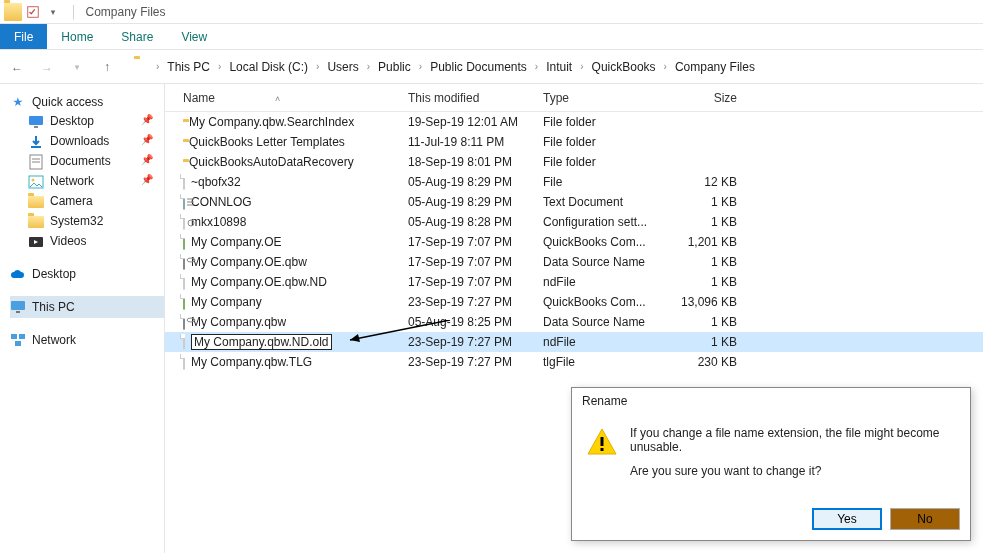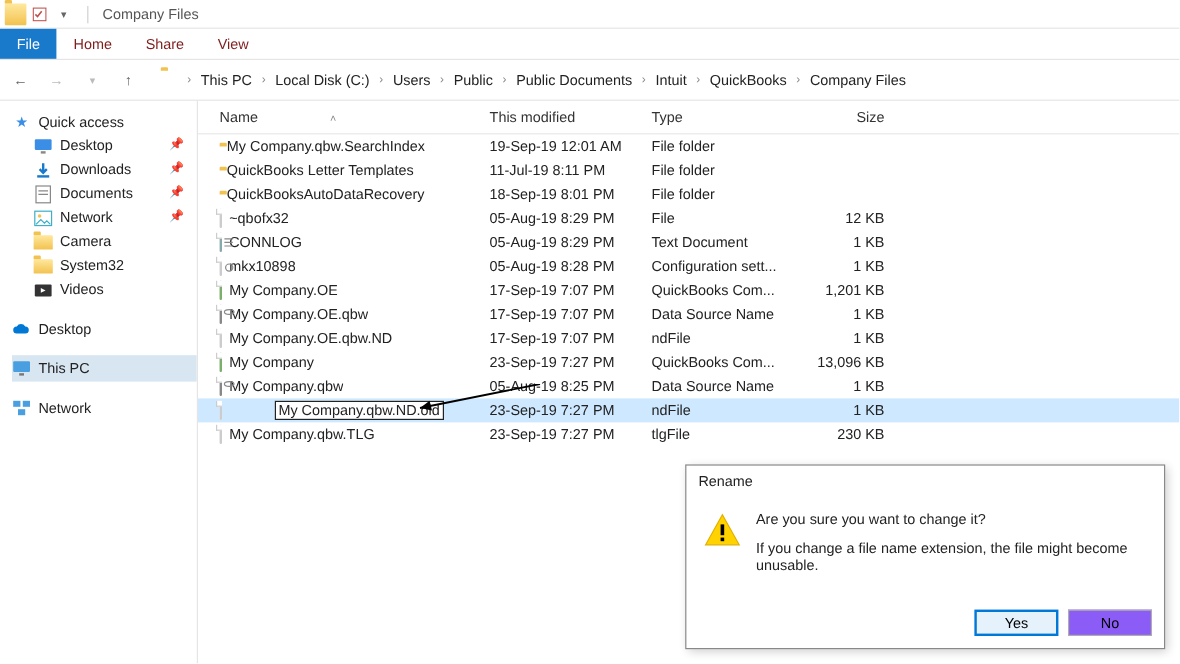--- a/index.html
+++ b/index.html
@@ -3,21 +3,21 @@
 <meta charset="utf-8">
 <style>
 * { margin: 0; padding: 0; box-sizing: border-box; font-family: 'Segoe UI', Tahoma, sans-serif; font-size: 12px; }
 body { background: #fff; width: 983px; height: 553px; overflow: hidden; position: relative; }
 .titlebar { height: 24px; display: flex; align-items: center; border-bottom: 1px solid #e5e5e5; padding: 0 4px; gap: 4px; }
 .titlebar .qat { display: flex; gap: 2px; }
 .titlebar .qat span { width: 18px; height: 18px; display: flex; align-items: center; justify-content: center; }
 .titlebar .sep { color: #ccc; margin: 0 4px; }
 .titlebar .title { color: #555; }
 .ribbon-tabs { height: 26px; display: flex; align-items: stretch; border-bottom: 1px solid #e5e5e5; }
-.ribbon-tabs .tab { padding: 0 14px; display: flex; align-items: center; color: #7f1d1d; cursor: default; }
+.ribbon-tabs .tab { padding: 0 14px; display: flex; align-items: center; color: #0f766e; cursor: default; }
 .ribbon-tabs .tab.file { background: #1979ca; color: #fff; }
 .nav-row { height: 34px; display: flex; align-items: center; padding: 0 8px; gap: 12px; border-bottom: 1px solid #e5e5e5; }
 .nav-btn { width: 18px; height: 18px; display: flex; align-items: center; justify-content: center; color: #666; }
 .nav-btn.dis { color: #bbb; }
 .breadcrumb { display: flex; align-items: center; gap: 4px; flex: 1; height: 24px; padding: 0 6px; }
 .breadcrumb .fld { width: 18px; height: 16px; }
 .breadcrumb .seg { color: #222; padding: 0 4px; }
 .breadcrumb .ch { color: #888; font-size: 10px; }
 .main { display: flex; height: calc(553px - 24px - 26px - 34px); }
 .sidebar { width: 165px; padding: 8px 0 8px 10px; border-right: 1px solid #e5e5e5; overflow: hidden; }
@@ -34,29 +34,29 @@
 .col-name { width: 225px; }
 .col-date { width: 135px; }
 .col-type { width: 130px; }
 .col-size { width: 80px; text-align: right; padding-right: 16px; }
 .row { display: flex; height: 20px; align-items: center; padding-left: 18px; color: #222; }
 .row.selected { background: #cde8ff; }
 .row .col-name { display: flex; align-items: center; gap: 6px; }
 .file-icon { width: 14px; height: 16px; background: #fff; border: 1px solid #ccc; border-radius: 1px; position: relative; }
 .file-icon::before { content: ''; position: absolute; top: -1px; right: -1px; width: 4px; height: 4px; background: #fff; border-left: 1px solid #ccc; border-bottom: 1px solid #ccc; }
 .fname { white-space: nowrap; overflow: hidden; }
-.fname.editing { border: 1px solid #222; padding: 0 2px; background: #fff; margin-left: 38px; }
+.fname.editing { border: 1px solid #222; padding: 0 2px; background: #fff; }
 .dialog { position: absolute; right: 12px; bottom: 12px; width: 400px; background: #fff; border: 1px solid #888; box-shadow: 2px 2px 8px rgba(0,0,0,0.2); }
 .dialog-title { padding: 6px 10px; color: #222; border-bottom: 0; }
 .dialog-body { display: flex; gap: 12px; padding: 12px 14px; }
 .warn-icon { width: 32px; height: 32px; }
 .dialog-text { flex: 1; }
 .dialog-text p { margin-bottom: 10px; color: #222; font-size: 12px; }
 .dialog-buttons { display: flex; justify-content: flex-end; gap: 8px; padding: 8px 10px 10px; align-items: flex-end; }
-.dlg-btn { min-width: 70px; height: 22px; border: 1px solid #adadad; background: #8b5cf6; font-size: 12px; cursor: default; display: flex; align-items: center; justify-content: center; }
+.dlg-btn { min-width: 70px; height: 22px; border: 1px solid #adadad; background: #a16207; font-size: 12px; cursor: default; display: flex; align-items: center; justify-content: center; }
 .dlg-btn.primary { border: 2px solid #0078d7; background: #e5f1fb; }
 .arrow-annotation { position: absolute; pointer-events: none; }
 </style>
 </head>
 <body>
 
 <div class="titlebar">
   <div class="qat">
     <span>
         <span class="folder-icon"></span>
@@ -362,21 +362,21 @@
   <div class="dialog-title">Rename</div>
   <div class="dialog-body">
     <div class="warn-icon">
       <svg width="32" height="32" viewBox="0 0 32 32">
           <path d="M16 3 L30 28 L2 28 Z" fill="#ffd200" stroke="#e0b000" stroke-width="1"></path>
           <rect x="14.5" y="11" width="3" height="9" fill="#000"></rect>
           <rect x="14.5" y="22" width="3" height="3" fill="#000"></rect>
         </svg>
     </div>
     <div class="dialog-text">
+      <p>If you change a file name extension, the file might become unusable.</p>
       <p>Are you sure you want to change it?</p>
-      <p>If you change a file name extension, the file might become unusable.</p>
     </div>
   </div>
   <div class="dialog-buttons">
     <div class="dlg-btn primary">Yes</div>
     <div class="dlg-btn">No</div>
   </div>
 </div>
 
 </body></html>

